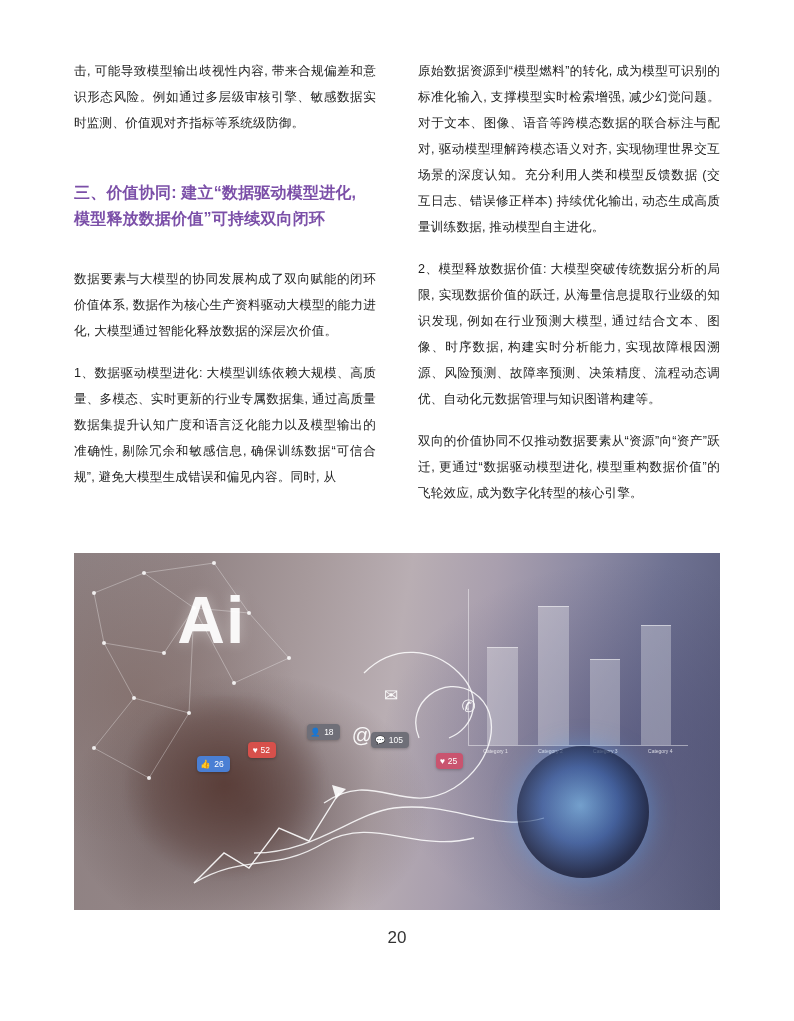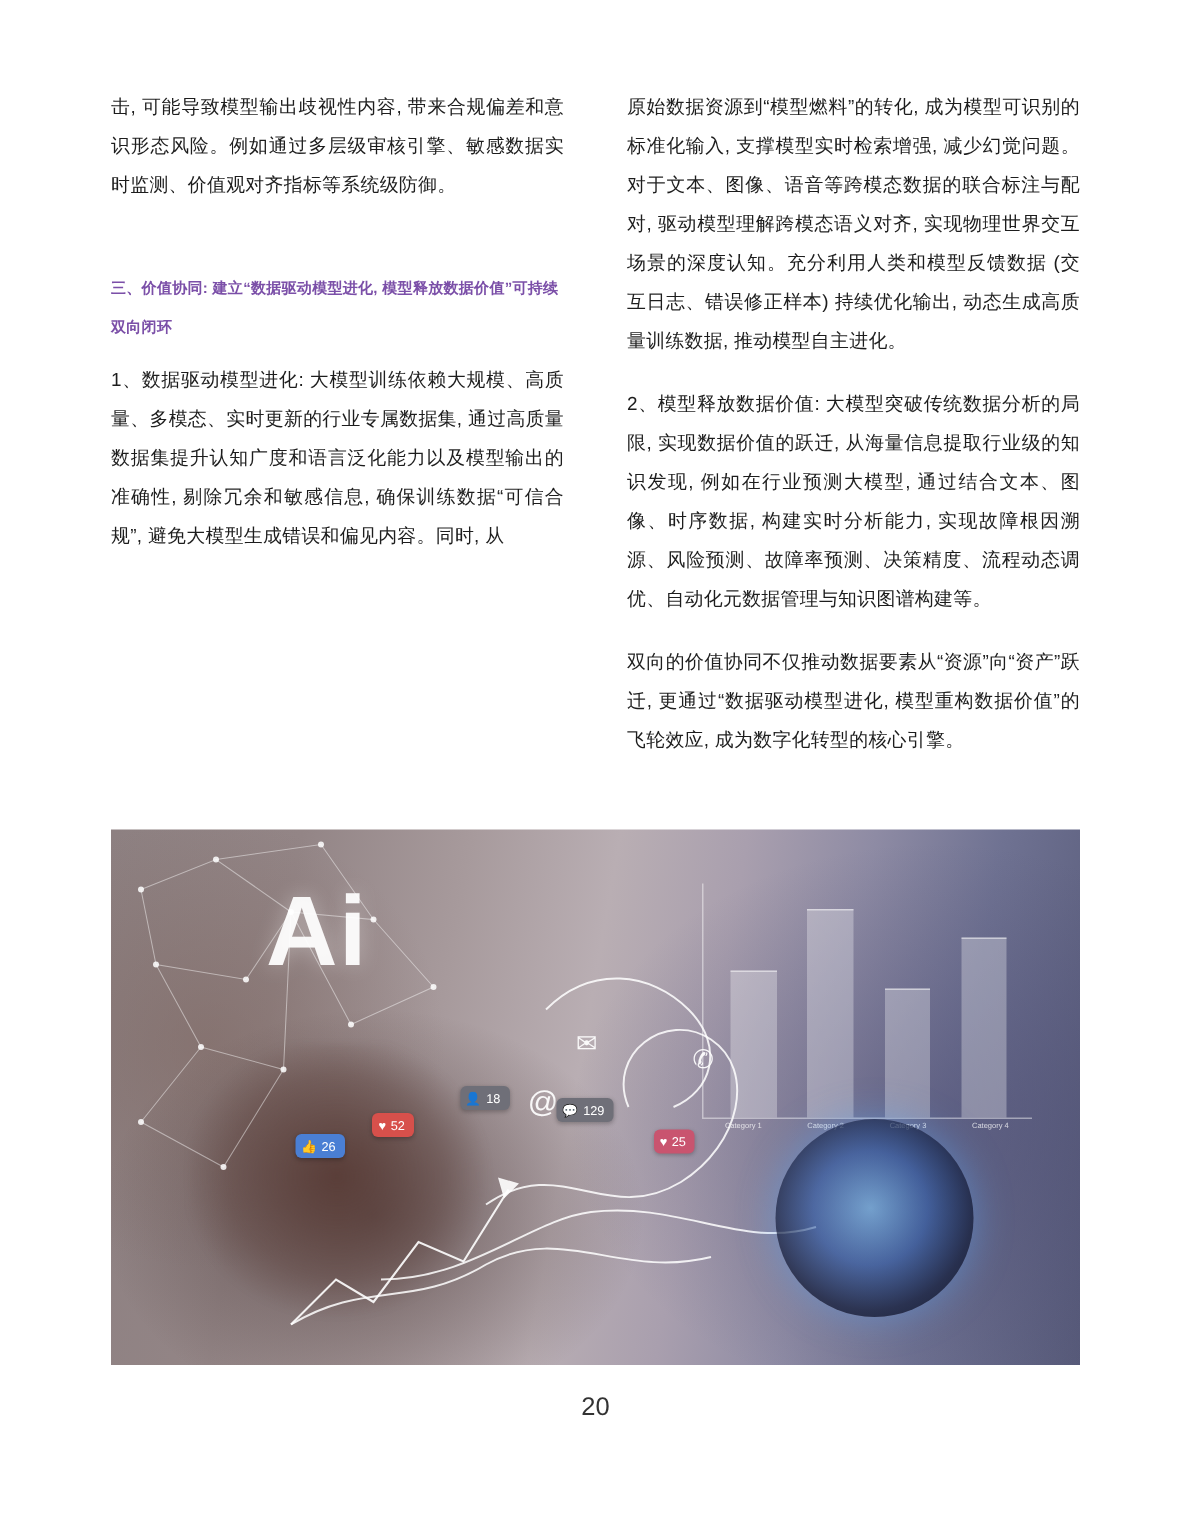--- a/index.html
+++ b/index.html
@@ -41,24 +41,24 @@
     color: #1d1d1d;
     text-align: justify;
     letter-spacing: 0.2px;
   }
   p + p {
     margin-top: 16px;
   }
   .section-heading {
     color: #7b4fa8;
     font-weight: bold;
-    font-size: 10px;
+    font-size: 16px;
     line-height: 26px;
     margin-top: 44px;
-    margin-bottom: 8px;
+    margin-bottom: 34px;
     letter-spacing: 0.2px;
   }
   .lead {
     font-weight: normal;
   }
   .figure {
     position: absolute;
     left: 74px;
     top: 553px;
     width: 646px;
@@ -175,20 +175,21 @@
 </head>
 <body>
 
 <div class="page">
 
   <div class="columns">
 
     <div class="col">
       <p>击, 可能导致模型输出歧视性内容, 带来合规偏差和意识形态风险。例如通过多层级审核引擎、敏感数据实时监测、价值观对齐指标等系统级防御。</p>
       <div class="section-heading">三、价值协同: 建立“数据驱动模型进化, 模型释放数据价值”可持续双向闭环</div>
+      <p>数据要素与大模型的协同发展构成了双向赋能的闭环价值体系, 数据作为核心生产资料驱动大模型的能力进化, 大模型通过智能化释放数据的深层次价值。</p>
       <p><span class="lead">1、数据驱动模型进化:</span> 大模型训练依赖大规模、高质量、多模态、实时更新的行业专属数据集, 通过高质量数据集提升认知广度和语言泛化能力以及模型输出的准确性, 剔除冗余和敏感信息, 确保训练数据“可信合规”, 避免大模型生成错误和偏见内容。同时, 从</p>
     </div>
 
     <div class="col">
       <p>原始数据资源到“模型燃料”的转化, 成为模型可识别的标准化输入, 支撑模型实时检索增强, 减少幻觉问题。对于文本、图像、语音等跨模态数据的联合标注与配对, 驱动模型理解跨模态语义对齐, 实现物理世界交互场景的深度认知。充分利用人类和模型反馈数据 (交互日志、错误修正样本) 持续优化输出, 动态生成高质量训练数据, 推动模型自主进化。</p>
       <p><span class="lead">2、模型释放数据价值:</span> 大模型突破传统数据分析的局限, 实现数据价值的跃迁, 从海量信息提取行业级的知识发现, 例如在行业预测大模型, 通过结合文本、图像、时序数据, 构建实时分析能力, 实现故障根因溯源、风险预测、故障率预测、决策精度、流程动态调优、自动化元数据管理与知识图谱构建等。</p>
       <p>双向的价值协同不仅推动数据要素从“资源”向“资产”跃迁, 更通过“数据驱动模型进化, 模型重构数据价值”的飞轮效应, 成为数字化转型的核心引擎。</p>
     </div>
 
   </div>
@@ -263,21 +264,21 @@
       <div class="badge red" style="left:27%; top:53%;">
         <span>♥</span>
         <span>52</span>
       </div>
       <div class="badge grey" style="left:36%; top:48%;">
         <span>👤</span>
         <span>18</span>
       </div>
       <div class="badge grey" style="left:46%; top:50%;">
         <span>💬</span>
-        <span>129</span>
+        <span>105</span>
       </div>
       <div class="badge pink" style="left:56%; top:56%;">
         <span>♥</span>
         <span>25</span>
       </div>
     </div>
   </div>
 
   <div class="page-number">20</div>
 

